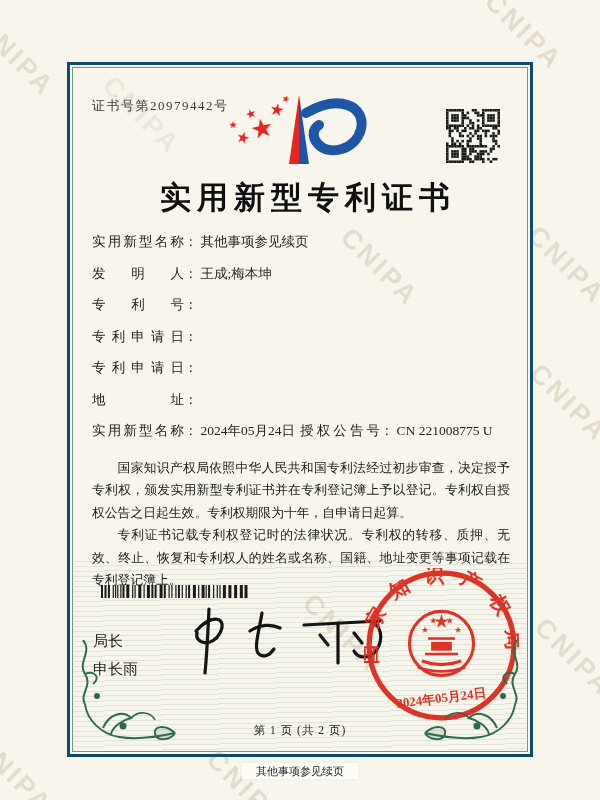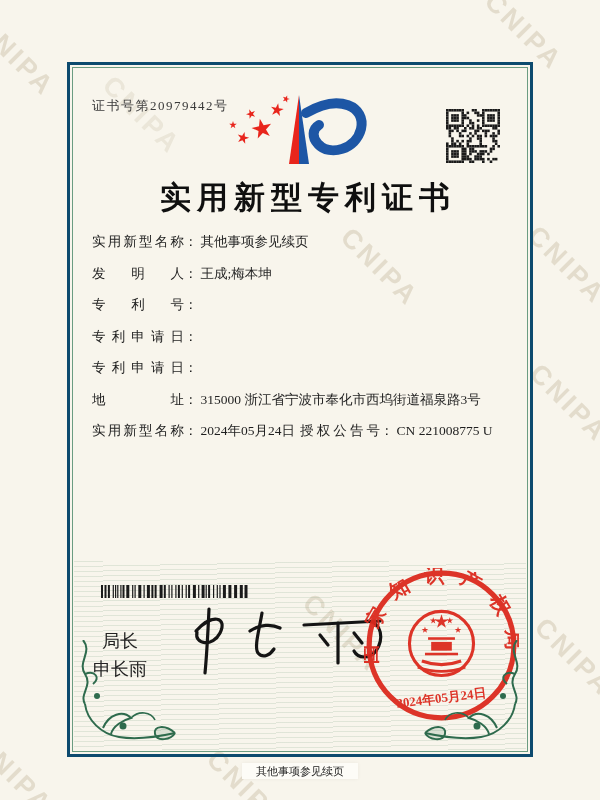--- a/index.html
+++ b/index.html
@@ -46,21 +46,21 @@
   .paras{
     position:absolute;top:392px;left:22px;right:20px;
     font-size:12.8px;line-height:1.75;color:#1b1b1b;text-align:justify;
   }
   .paras p{margin:0;text-indent:2em;}
   .barcode{position:absolute;left:31px;top:519px;width:150px;height:13px;}
   .signature{position:absolute;left:92px;top:536px;width:235px;height:90px;}
   .signer{
     position:absolute;left:23px;top:562px;
     font-family:"Liberation Sans","DejaVu Sans",sans-serif;
-    font-size:18px;line-height:28px;color:#222;text-align:center;
+    font-size:15px;line-height:28px;color:#222;
   }
   .seal{position:absolute;left:294px;top:503px;width:155px;height:155px;opacity:.95;}
   .flourish{position:absolute;bottom:5px;}
   .flourish.fl-left{left:5px;}
   .flourish.fl-right{right:5px;}
   .page-ind{
     position:absolute;bottom:16px;left:0;right:0;text-align:center;
     font-size:11.5px;letter-spacing:1px;color:#222;
   }
   .footer-note{position:absolute;top:761px;left:0;right:0;text-align:center;z-index:2;}
@@ -360,34 +360,37 @@
       <span class="flabel">专利申请日</span>
         <span class="fcolon">：</span>
     </div>
     <div class="frow">
       <span class="flabel">专利申请日</span>
         <span class="fcolon">：</span>
     </div>
     <div class="frow">
       <span class="flabel">地址</span>
         <span class="fcolon">：</span>
-        <span class="fvalue">315000 浙江省宁波市奉化市西坞街道福泉路3号</span>
     </div>
     <div class="frow">
       <span class="flabel">实用新型名称</span>
         <span class="fcolon">：</span>
         <span class="fvalue">2024年05月24日</span>
       <span class="gpair">
         <span class="glabel">授权公告号</span>
           <span class="fcolon">：</span>
           <span class="fvalue">CN 221008775 U</span>
       </span>
     </div>
   </div>
 
+  <div class="paras">
+    <p>国家知识产权局依照中华人民共和国专利法经过初步审查，决定授予专利权，颁发实用新型专利证书并在专利登记簿上予以登记。专利权自授权公告之日起生效。专利权期限为十年，自申请日起算。</p>
+    <p>专利证书记载专利权登记时的法律状况。专利权的转移、质押、无效、终止、恢复和专利权人的姓名或名称、国籍、地址变更等事项记载在专利登记簿上。</p>
+  </div>
 
   <div class="barcode">
     <svg id="barcode-svg" width="150" height="13" viewBox="0 0 150 13" fill="#1a1a1a" aria-hidden="true">
         <rect x="0.0" y="0" width="2" height="13"></rect>
         <rect x="3.5" y="0" width="2" height="13"></rect>
         <rect x="6.9" y="0" width="2" height="13"></rect>
         <rect x="11.7" y="0" width="1.2" height="13"></rect>
         <rect x="14.0" y="0" width="1.2" height="13"></rect>
         <rect x="16.2" y="0" width="1.2" height="13"></rect>
         <rect x="19.3" y="0" width="1.2" height="13"></rect>
@@ -483,17 +486,18 @@
         <circle cx="48" cy="86" r="3.5" fill="#2e6b4d" stroke="none"></circle>
       </g>
     </svg>
   </div>
   <div class="flourish fl-right">
     <svg width="105" height="105" viewBox="0 0 105 105" aria-hidden="true">
       <use href="#flourishShape" transform="translate(105,0) scale(-1,1)"></use>
     </svg>
   </div>
 
+  <div class="page-ind">第 1 页 (共 2 页)</div>
 </div>
 
 <div class="footer-note">
   <span>其他事项参见续页</span>
 </div>
 
 </body></html>

